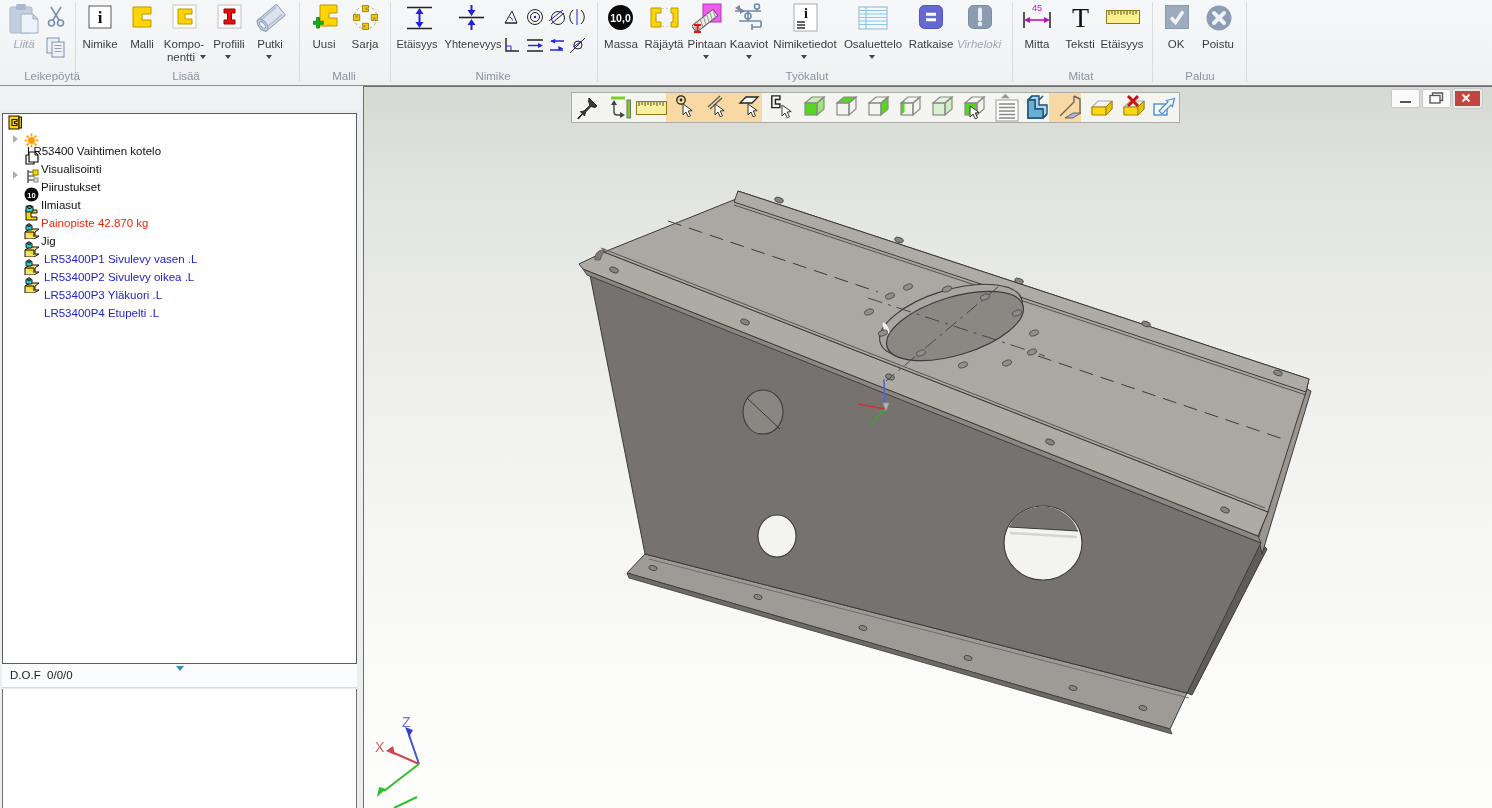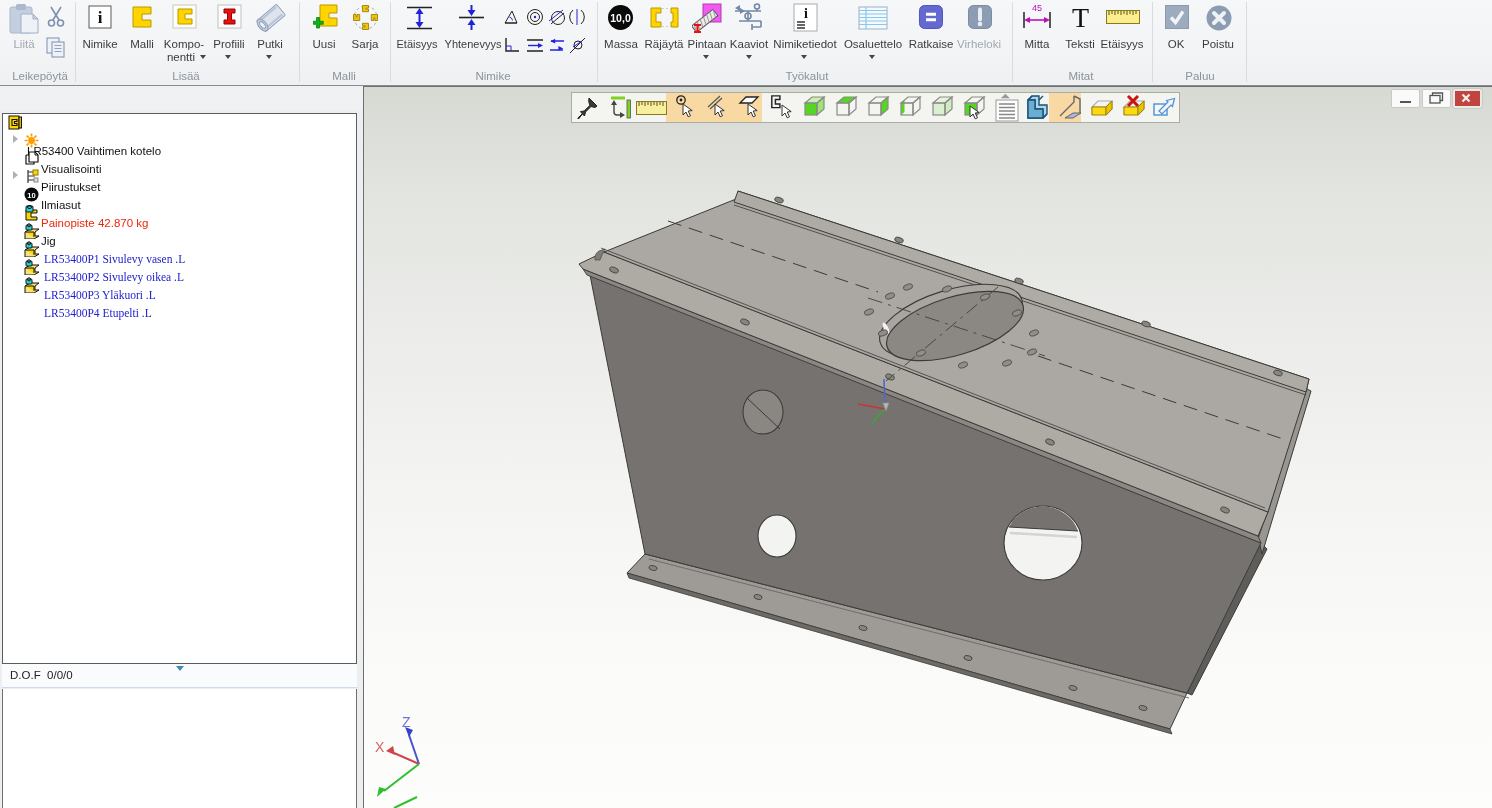--- a/index.html
+++ b/index.html
@@ -4,32 +4,32 @@
 <style>
 * { margin:0; padding:0; box-sizing:border-box; }
 html,body { width:1492px; height:808px; overflow:hidden; font-family:"Liberation Sans", sans-serif; }
 #app { position:relative; width:1492px; height:808px; background:#f0f1f2; }
 
 #ribbon { position:absolute; left:0; top:0; width:1492px; height:86px; background:linear-gradient(180deg,#f6f7f8 0%,#f3f4f6 60%,#eef0f2 100%); border-bottom:1px solid #868d95; }
 .gsep { position:absolute; top:2px; height:80px; width:1px; background:#d8dcdf; }
 .glabel { position:absolute; top:70px; font-size:11.5px; color:#8a939e; white-space:nowrap; transform:translateX(-50%); }
 .btxt { position:absolute; top:38px; font-size:11.5px; color:#3c3c40; white-space:nowrap; transform:translateX(-50%); }
 .btxt2 { position:absolute; top:51px; font-size:11.5px; color:#3c3c40; white-space:nowrap; transform:translateX(-50%); }
-.btxt.dis { color:#a0a8b0; }
+.btxt.dis { color:#a0a8b0;font-style:italic; }
 .drop { position:absolute; width:0; height:0; border-left:3.5px solid transparent; border-right:3.5px solid transparent; border-top:4px solid #444; }
 .icon { position:absolute; }
 
 #ptitle { position:absolute; left:0; top:87px; width:363px; height:23px; background:linear-gradient(180deg,#d3e0eb 0%,#cfdce8 60%,#cbd8e5 100%); border-bottom:1px solid #dfe5ea; font-size:11.5px; color:#1a1a1a; line-height:22px; padding-left:4px; }
 #panelbg { position:absolute; left:0; top:110px; width:363px; height:698px; background:#eceef0; }
 #treebox { position:absolute; left:2px; top:113px; width:355px; height:551px; background:#ffffff; border:1px solid #5c5c5c; }
 #dofbar { position:absolute; left:2px; top:664px; width:355px; height:24px; background:#fafbfd; border-bottom:1px solid #ccdcec; font-size:11.5px; color:#222; line-height:23px; padding-left:8px; }
 #dofbar .mark { position:absolute; left:174px; top:2px; width:0; height:0; border-left:4px solid transparent; border-right:4px solid transparent; border-top:5px solid #3d8bb5; }
 #lowbox { position:absolute; left:2px; top:689px; width:355px; height:119px; background:#ffffff; border-left:1px solid #707070; border-right:1px solid #707070; }
 .trow { position:absolute; font-size:11.5px; color:#111; white-space:nowrap;margin-top:28px; }
-.trow.blue { color:#2121cd;font-family:Liberation Serif, serif; }
+.trow.blue { color:#2121cd; }
 .trow.red { color:#f2240c; }
 .texp { position:absolute; width:0; height:0; border-top:4px solid transparent; border-bottom:4px solid transparent; border-left:5px solid #b0b0b0; }
 
 #canvas { position:absolute; left:363px; top:86px; width:1129px; height:722px; border-left:1px solid #6e6e6e; border-top:1px solid #6e6e6e; background:linear-gradient(180deg,#d7d9d3 0%,#e3e5e1 16%,#edeeeb 38%,#f6f7f5 62%,#fbfbfa 84%,#fdfdfc 100%); }
 #qtoolbar { position:absolute; left:571px; top:92px; width:609px; height:31px; background:#f4f4f1; border:1px solid #ababa7; }
 .qhl { position:absolute; top:92px; height:31px; background:#f8d9a4; border-top:1px solid #ababa7; border-bottom:1px solid #ababa7; }
 .winbtn { position:absolute; top:89px; width:29px; height:19px; background:#fafafa; border:1px solid #c9c9c9; border-radius:2px; }
 #wclose { background:#c1443f; border:2px solid #e9e9e7; outline:1px solid #c9c9c9; outline-offset:-0px; }
 svg { position:absolute; display:block; }
 </style>
@@ -39,21 +39,21 @@
   <div id="ribbon">
 
     <div class="gsep" style="left:75px"></div>
     <div class="gsep" style="left:299px"></div>
     <div class="gsep" style="left:390px"></div>
     <div class="gsep" style="left:597px"></div>
     <div class="gsep" style="left:1012px"></div>
     <div class="gsep" style="left:1152px"></div>
     <div class="gsep" style="left:1246px"></div>
 
-    <div class="glabel" style="left:40px">Leikepöytä</div>
+    <div class="glabel" style="left:52px">Leikepöytä</div>
     <div class="glabel" style="left:186px">Lisää</div>
     <div class="glabel" style="left:344px">Malli</div>
     <div class="glabel" style="left:493px">Nimike</div>
     <div class="glabel" style="left:807px">Työkalut</div>
     <div class="glabel" style="left:1081px">Mitat</div>
     <div class="glabel" style="left:1200px">Paluu</div>
 
     <svg class="icon" style="left:8px;top:3px" width="36" height="32" viewBox="0 0 36 32">
       <rect x="2" y="4" width="22" height="26" rx="2" fill="#c3cfde" stroke="#aab8cc"></rect>
       <rect x="8" y="1" width="10" height="6" rx="1.5" fill="#aab9cf"></rect>

